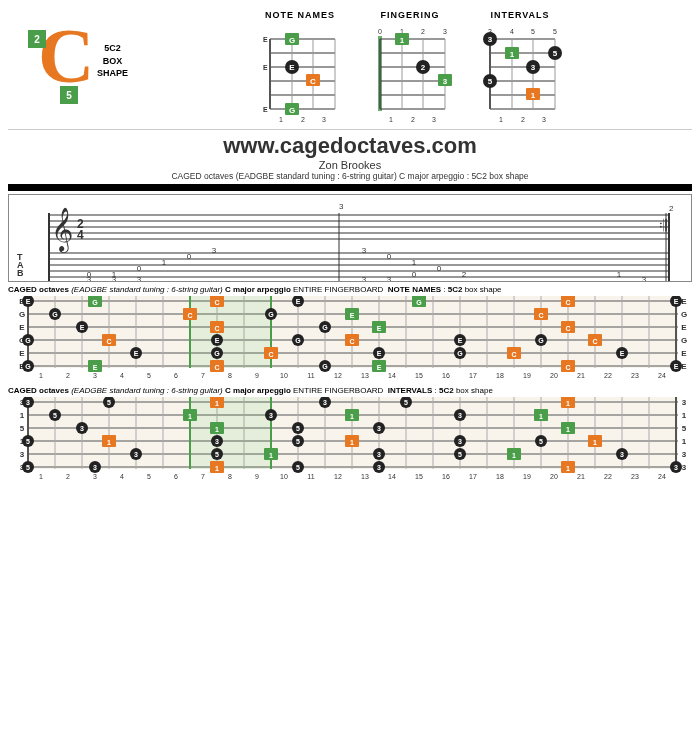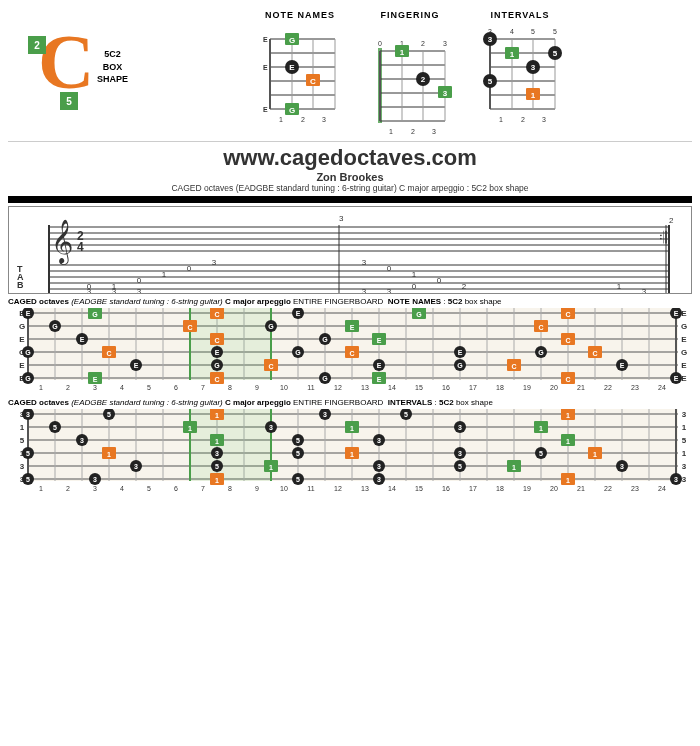--- a/index.html
+++ b/index.html
@@ -70,21 +70,21 @@
 
         <rect x="51" y="50" width="14" height="12" rx="1" fill="#e87722"></rect>
         <text x="58" y="60" font-size="8" font-weight="bold" fill="white" text-anchor="middle">C</text>
 
         <rect x="30" y="79" width="14" height="12" rx="1" fill="#4a9e4a"></rect>
         <text x="37" y="89" font-size="8" font-weight="bold" fill="white" text-anchor="middle">G</text>
       </svg>
     </div>
 
     <div style="display:flex; flex-direction:column; align-items:center;">
-      <div style="font-size:9px; font-weight:bold; letter-spacing:1px; margin-bottom:16px;">FINGERING</div>
+      <div style="font-size:9px; font-weight:bold; letter-spacing:1px; margin-bottom:4px;">FINGERING</div>
       <svg width="90" height="100">
 
         <rect x="13" y="12" width="4" height="75" fill="#4a9e4a" opacity="0.8"></rect>
 
         <line x1="15" y1="15" x2="80" y2="15" stroke="#333" stroke-width="1"></line>
         <line x1="15" y1="29" x2="80" y2="29" stroke="#333" stroke-width="1"></line>
         <line x1="15" y1="43" x2="80" y2="43" stroke="#333" stroke-width="1"></line>
         <line x1="15" y1="57" x2="80" y2="57" stroke="#333" stroke-width="1"></line>
         <line x1="15" y1="71" x2="80" y2="71" stroke="#333" stroke-width="1"></line>
         <line x1="15" y1="85" x2="80" y2="85" stroke="#333" stroke-width="1"></line>
@@ -156,21 +156,21 @@
 
         <circle cx="80" cy="29" r="7" fill="#222"></circle>
         <text x="80" y="32" font-size="8" font-weight="bold" fill="white" text-anchor="middle">5</text>
       </svg>
     </div>
   </div>
 </div>
 
 <div style="text-align:center; border-top:1px solid #ccc; border-bottom:7px solid #000000; padding:3px 0; margin:0 8px;">
   <div style="font-size:22px; font-weight:bold; color:#333;">www.cagedoctaves.com</div>
-  <div style="font-size:11px; font-weight:bold; color:#333;">Zon Brookes</div>
+  <div style="font-size:11px; font-weight:normal; color:#333;">Zon Brookes</div>
   <div style="font-size:8.5px; color:#333;">CAGED octaves (EADGBE standard tuning : 6-string guitar) C major arpeggio : 5C2 box shape</div>
 </div>
 
 <div style="margin:3px 8px; border:1px solid #888; height:88px; background:#fff; position:relative; overflow:hidden;">
   <svg width="682" height="88">
 
     <line x1="40" y1="20" x2="660" y2="20" stroke="#333" stroke-width="1"></line>
     <line x1="40" y1="26" x2="660" y2="26" stroke="#333" stroke-width="1"></line>
     <line x1="40" y1="32" x2="660" y2="32" stroke="#333" stroke-width="1"></line>
     <line x1="40" y1="38" x2="660" y2="38" stroke="#333" stroke-width="1"></line>

